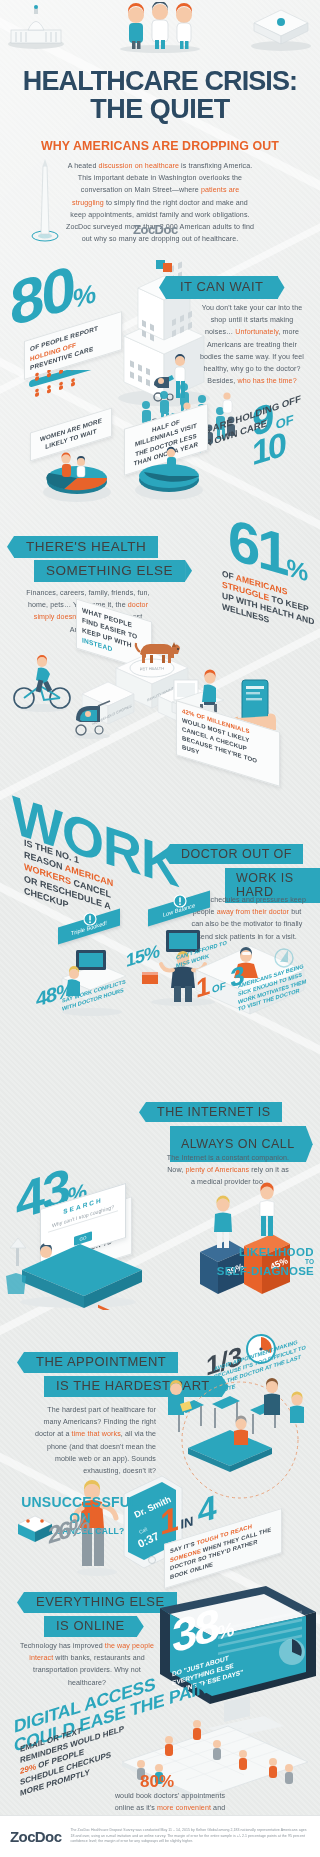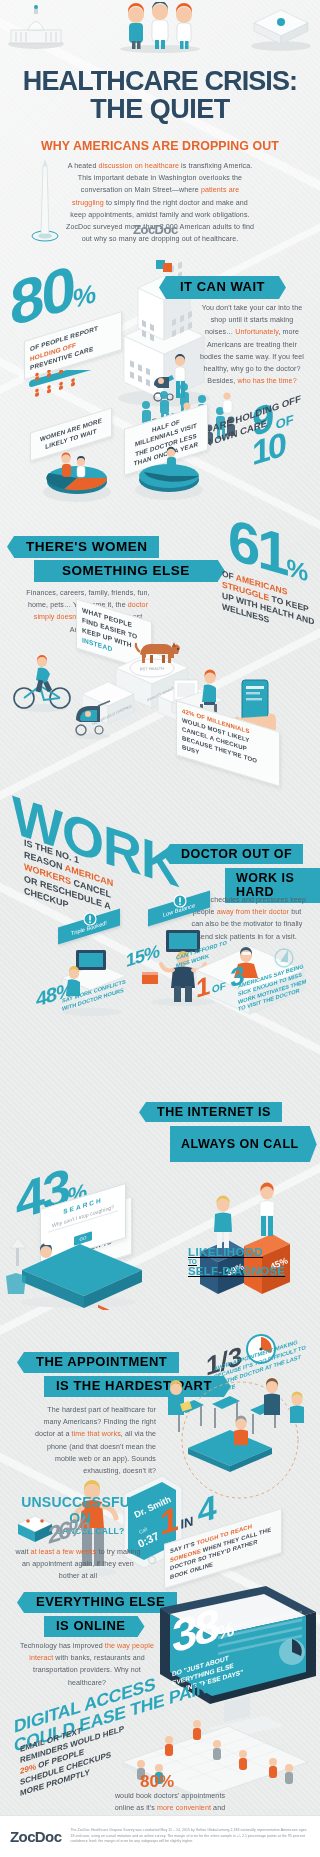--- a/index.html
+++ b/index.html
@@ -21,22 +21,22 @@
   .iso-band {
     position: absolute;
     background: rgba(255,255,255,0.55);
     pointer-events: none;
   }
   
   .sec { position: absolute; width: 320px; }
   .ribbon {
     display: inline-block;
     background: #2ba6bd;
-    color: #000000;
-    font-weight: bold;
+    color: #404040;
+    font-weight: normal;
     letter-spacing: 0.5px;
     padding: 3px 10px 3px 11px;
     font-size: 12.5px;
     line-height: 1.15;
     position: relative;
   }
   .ribbon.l::before {
     content: "";
     position: absolute;
     left: -7px; top: 0; bottom: 0; width: 7px;
@@ -435,24 +435,24 @@
       <g transform="translate(40,2)">
         <circle cx="5" cy="5" r="4.2" fill="#f6c9a8"></circle>
         <path d="M0.8 5 a4.2 4.2 0 0 1 8.4 0 l0 -2 a4.2 4.2 0 0 0 -8.4 0z" fill="#2c4a63"></path>
         <rect x="1" y="9" width="9" height="13" rx="3" fill="#2ba6bd"></rect>
       </g>
     </svg>
   </div>
 
   <div class="sec" style="top:512px;height:250px;">
     <div style="position:absolute;left:14px;top:24px;">
-      <span class="ribbon l" style="font-size:13.5px;padding:3px 12px;">THERE'S WOMEN</span>
+      <span class="ribbon l" style="font-size:13.5px;padding:3px 12px;">THERE'S HEALTH</span>
     </div>
     <div style="position:absolute;left:34px;top:48px;">
-      <span class="ribbon r" style="font-size:13.5px;padding:3px 28px;">SOMETHING ELSE</span>
+      <span class="ribbon r" style="font-size:13.5px;padding:3px 12px;">SOMETHING ELSE</span>
     </div>
     <div class="body-copy" style="position:absolute;left:26px;top:75px;width:124px;">
       <span>Finances, careers, family, friends, fun, home, pets… You name it, the </span><span class="hl-o">doctor simply doesn't come first</span><span> for most Americans.</span>
     </div>
 
     <div class="bignum" style="position:absolute;left:228px;top:14px;font-size:58px;transform:skewY(16deg);">
       <span>61</span><span class="pct">%</span>
     </div>
     <div style="position:absolute;left:222px;top:70px;width:96px;font-size:8.5px;font-weight:bold;color:#3f4a54;line-height:1.3;transform:skewY(16deg);">
       <span>OF </span><span class="hl-o">AMERICANS STRUGGLE</span><span> TO KEEP UP WITH HEALTH AND WELLNESS</span>
@@ -654,20 +654,23 @@
     <div class="plate sk-l" style="left:42px;top:160px;width:90px;font-size:6.4px;">
       <span>SAY IT'S EASIER TO DIAGNOSE AND TREAT THEMSELVES THAN FIND A DOCTOR TO SEE QUICKLY</span>
     </div>
 
     <div style="position:absolute;left:146px;top:52px;">
       <span class="ribbon l" style="font-size:12.5px;padding:3px 11px;">THE INTERNET IS</span>
     </div>
     <div style="position:absolute;left:170px;top:76px;">
       <span class="ribbon r" style="font-size:12.5px;padding:11px 11px;">ALWAYS ON CALL</span>
     </div>
+    <div class="body-copy" style="position:absolute;left:166px;top:102px;width:124px;">
+      <span>The Internet is a constant companion. Now, </span><span class="hl-o">plenty of Americans</span><span> rely on it as a medical provider too.</span>
+    </div>
 
     <div class="search-box sk-l" style="left:40px;top:146px;width:86px;">
       <div class="lbl">SEARCH</div>
       <div class="qry">Why can't I stop coughing?</div>
       <span class="gobtn">GO</span>
     </div>
 
     <svg class="fig" style="left:186px;top:128px;" width="120" height="124" viewBox="0 0 120 124">
 
       <g>
@@ -716,21 +719,21 @@
       <g>
         <path d="M4 58 l10 -3 l10 3 l-2 18 l-16 0 z" fill="#2ba6bd" opacity="0.75"></path>
       </g>
       <g>
         <circle cx="44" cy="34" r="6" fill="#f6c9a8"></circle>
         <path d="M38 34 a6 6 0 0 1 12 0 l0 -3 a6 6 0 0 0 -12 0z" fill="#3b5a70"></path>
         <rect x="42" y="24" width="10" height="3" rx="1.5" fill="#ffffff"></rect>
       </g>
     </svg>
 
-    <div style="position:absolute;left:188px;top:196px;width:126px;text-align:left;text-decoration:underline;">
+    <div style="position:absolute;left:188px;top:196px;width:126px;text-align:right;">
       <div style="font-size:11.5px;font-weight:bold;color:#2ba6bd;letter-spacing:0.4px;">LIKELIHOOD</div>
       <div style="font-size:6.5px;font-weight:bold;color:#2ba6bd;">TO</div>
       <div style="font-size:11.5px;font-weight:bold;color:#2ba6bd;letter-spacing:0.2px;">SELF-DIAGNOSE</div>
     </div>
   </div>
 
   <div class="sec" style="top:1330px;height:250px;padding-left:6px;">
     <div style="position:absolute;left:24px;top:22px;">
       <span class="ribbon l" style="font-size:13px;padding:3px 12px;">THE APPOINTMENT</span>
     </div>
@@ -822,23 +825,20 @@
 
     <svg class="fig" style="left:16px;top:182px;" width="38" height="34" viewBox="0 0 38 34">
       <path d="M2 12 L19 4 L36 12 L19 20 Z" fill="#ffffff" stroke="#d4dadd" stroke-width="0.7"></path>
       <path d="M2 12 L19 20 L19 30 L2 22 Z" fill="#2ba6bd"></path>
       <path d="M36 12 L19 20 L19 30 L36 22 Z" fill="#1d7e95"></path>
       <circle cx="12" cy="9" r="1.8" fill="#e8632a"></circle>
       <circle cx="26" cy="9" r="1.8" fill="#e8632a"></circle>
     </svg>
     <div style="position:absolute;left:48px;top:190px;transform:skewY(-17deg);">
       <span class="bignum" style="font-size:24px;color:#8e9aa2;">26</span><span class="bignum pct" style="font-size:24px;color:#8e9aa2;">%</span>
-    </div>
-    <div class="body-copy" style="position:absolute;left:14px;top:216px;width:128px;">
-      <span>wait </span><span class="hl-o">at least a few weeks</span><span> to try making an appointment again, if they even bother at all</span>
     </div>
 
     <div style="position:absolute;left:160px;top:172px;transform:skewY(-17deg);">
       <span class="bignum" style="font-size:34px;color:#e8632a;">1</span>
       <span style="font-size:13px;font-weight:bold;color:#2c4a63;">IN</span>
       <span class="bignum" style="font-size:34px;">4</span>
     </div>
     <div class="plate sk-l" style="left:164px;top:196px;width:118px;font-size:5.8px;background:#f8fafa;">
       <span>SAY IT'S </span><span class="hl-o">TOUGH TO REACH SOMEONE</span><span> WHEN THEY CALL THE DOCTOR SO THEY'D RATHER BOOK ONLINE</span>
     </div>

